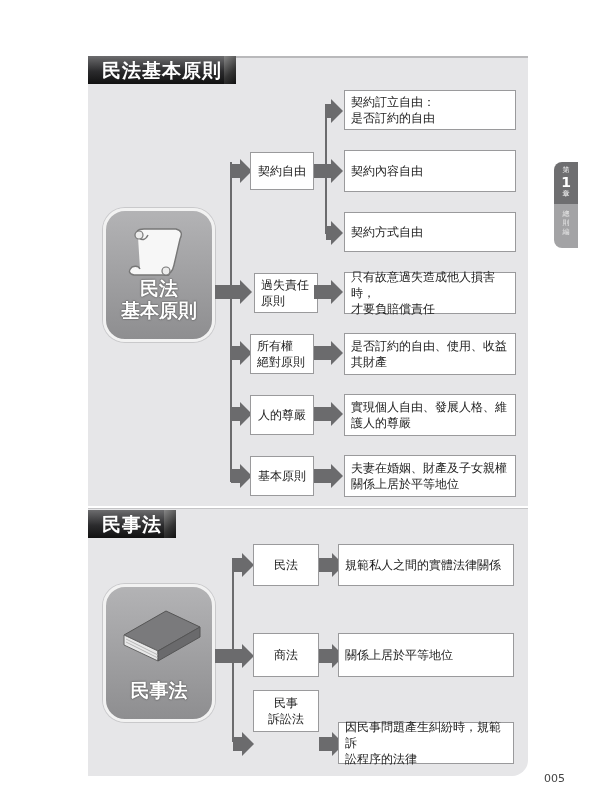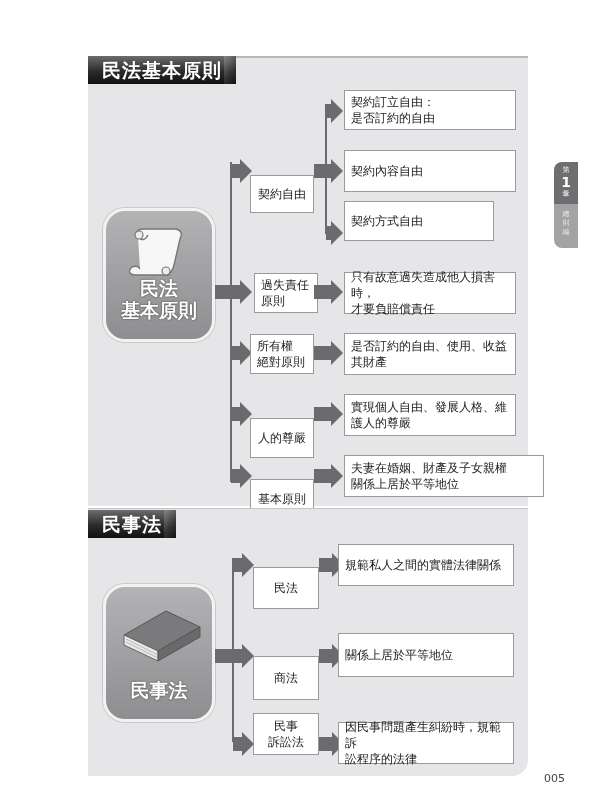--- a/index.html
+++ b/index.html
@@ -40,21 +40,21 @@
 
     .vline { position: absolute; width: 2px; background: #6b6b6d; }
     .hbar { position: absolute; height: 14px; background: #6b6b6d; }
     .arrow { position: absolute; width: 0; height: 0; border-top: 12px solid transparent; border-bottom: 12px solid transparent; border-left: 12px solid #6b6b6d; }
 
     .box {
       position: absolute; background: #fff; border: 1px solid #9a9a9c;
       font-size: 12px; line-height: 16px; color: #222;
       display: flex; align-items: center; padding: 0 6px;
     }
-    .box.center { justify-content: center; text-align: center; margin-top: 23px; }
+    .box.center { justify-content: center; text-align: center; }
     .box span { white-space: pre-line; }
 
     .side-tab {
       position: absolute; left: 554px; top: 162px; width: 24px; height: 86px;
       border-radius: 8px 0 0 8px; overflow: hidden;
     }
     .side-tab .t1 { background: #6e6e70; height: 42px; color: #fff; text-align: center; font-size: 7px; padding-top: 4px; line-height: 9px; }
     .side-tab .t1 .num { font-size: 14px; font-weight: bold; line-height: 15px; display: block; }
     .side-tab .t2 { background: #a3a3a5; height: 44px; color: #e8e8e8; text-align: center; font-size: 7px; line-height: 9px; padding-top: 6px; writing-mode: horizontal-tb; }
     .side-tab .t2 span { display: block; }
@@ -110,21 +110,21 @@
 是否訂約的自由</span>
 </div>
 
 <div class="arrow" style="left:331px; top:159px;"></div>
 <div class="box" style="left:344px; top:150px; width:172px; height:42px;">
   <span>契約內容自由</span>
 </div>
 
 <div class="hbar" style="left:326px; top:226px; width:6px;"></div>
 <div class="arrow" style="left:331px; top:221px;"></div>
-<div class="box" style="left:344px; top:201px; width:150px; height:40px;">
+<div class="box" style="left:344px; top:212px; width:172px; height:40px;">
   <span>契約方式自由</span>
 </div>
 
 <div class="hbar" style="left:231px; top:285px; width:10px;"></div>
 <div class="arrow" style="left:240px; top:280px;"></div>
 <div class="box" style="left:254px; top:273px; width:64px; height:40px;">
   <span>過失責任
 原則</span>
 </div>
 <div class="hbar" style="left:314px; top:285px; width:18px;"></div>
@@ -159,21 +159,21 @@
 護人的尊嚴</span>
 </div>
 
 <div class="hbar" style="left:231px; top:469px; width:10px;"></div>
 <div class="arrow" style="left:240px; top:464px;"></div>
 <div class="box center" style="left:250px; top:456px; width:64px; height:40px;">
   <span>基本原則</span>
 </div>
 <div class="hbar" style="left:314px; top:469px; width:18px;"></div>
 <div class="arrow" style="left:331px; top:464px;"></div>
-<div class="box" style="left:344px; top:455px; width:200px; height:42px;">
+<div class="box" style="left:344px; top:455px; width:172px; height:42px;">
   <span>夫妻在婚姻、財產及子女親權
 關係上居於平等地位</span>
 </div>
 
 <div class="panel panel-bottom"></div>
 <div class="section-header sh2">民事法</div>
 
 <div class="icon-card ic2">
   <svg class="ic-svg" style="top:18px" width="90" height="62" viewBox="0 0 90 62">
     <polygon points="10,30 52,6 86,22 44,46" fill="#7a7a7c" stroke="#555" stroke-width="1"></polygon>

